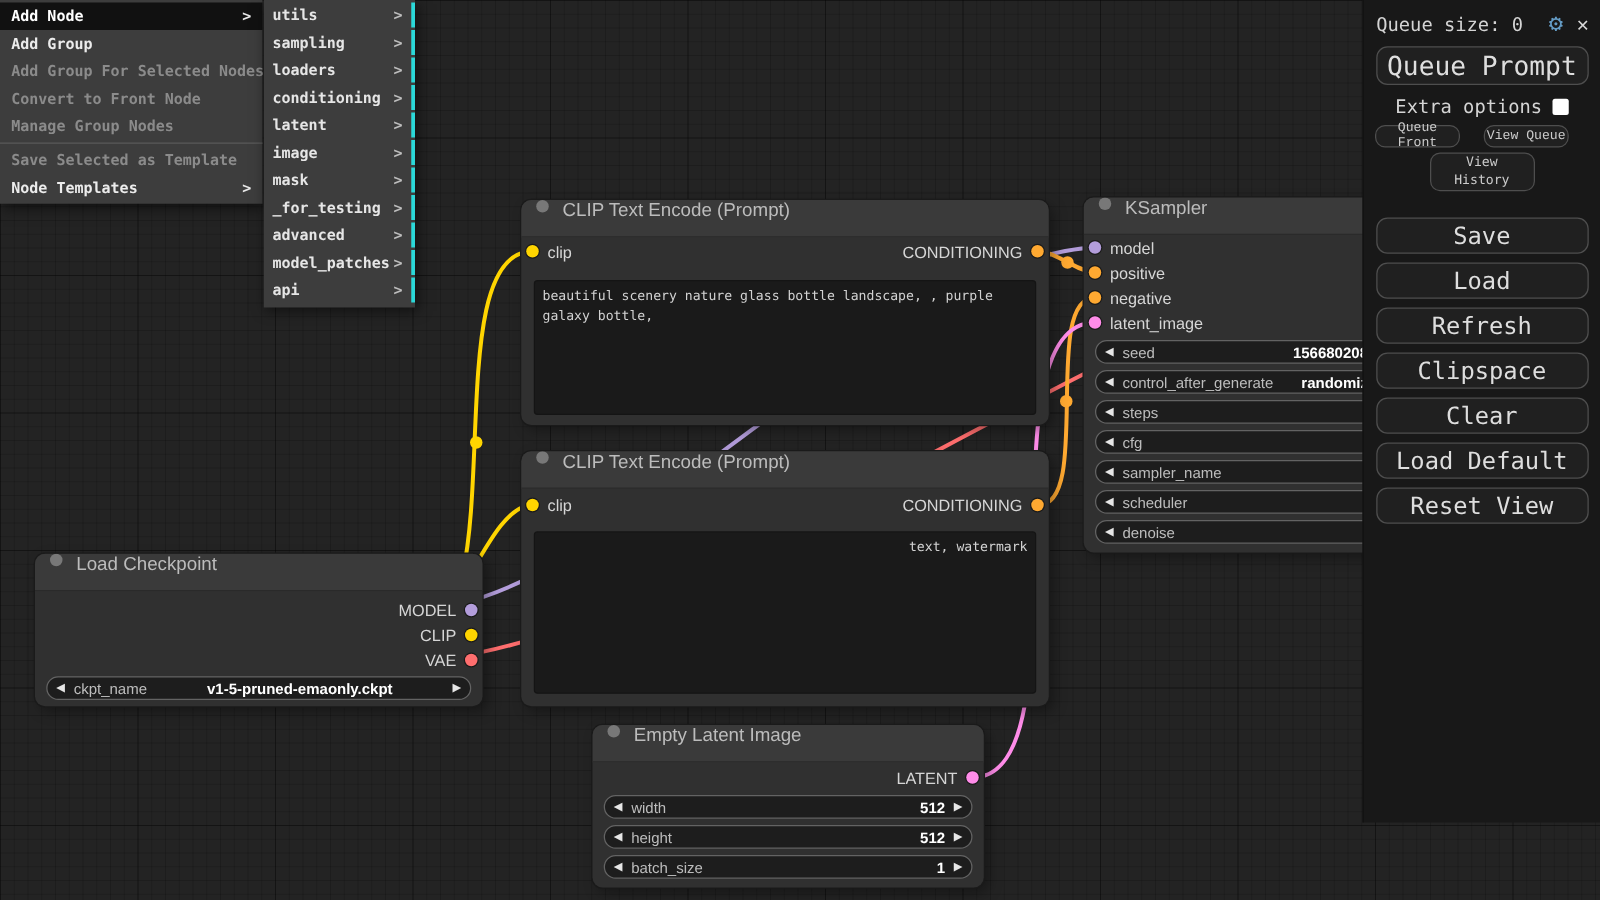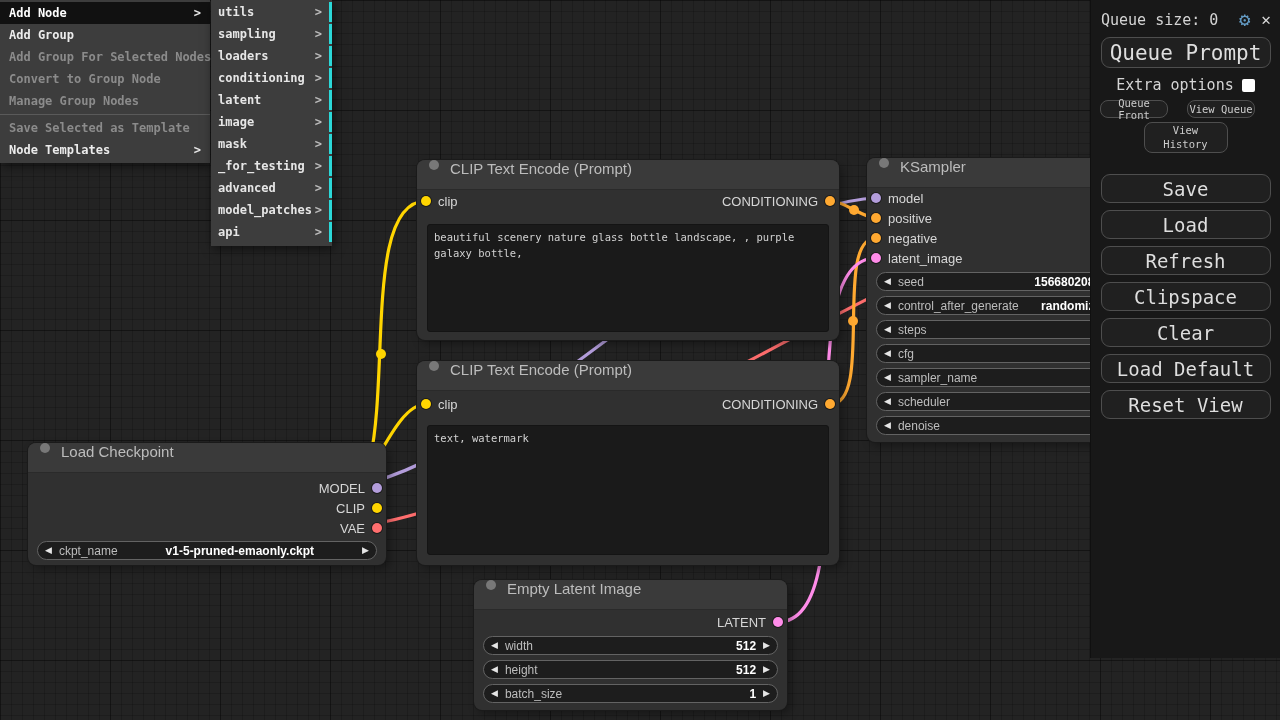--- a/index.html
+++ b/index.html
@@ -64,21 +64,21 @@
   .qrow { display:flex; align-items:center; margin:10px 9px 0 10px; color:#d4d4d4; font-size:15px; }
   .gear { margin-left:auto; color:#649BC4; font-size:19px; line-height:1; cursor:pointer; }
   .xbtn { margin-left:11px; color:#d8d8d8; font-size:16px; font-weight:700; line-height:1; cursor:pointer; }
   .sbtn { display:flex; align-items:center; justify-content:center; margin:7px auto 0;
           width:170px; height:29px; background:#202020; border:1px solid #4e4e4e;
           border-radius:9px; color:#dedede; font-size:19px; font-family:inherit; cursor:pointer; }
   .sbtn.big { height:31px; font-size:21px; margin-top:8px; }
   .xrow { display:flex; align-items:center; justify-content:center; gap:8px; margin-top:8px;
           color:#d4d4d4; font-size:15px; }
   .cb { width:13px; height:13px; background:#ffffff; border-radius:2px; cursor:pointer; }
-  .minirow { display:flex; gap:19px; margin:6px 25px 0 9px; }
+  .minirow { display:flex; gap:19px; margin:6px 25px 0 9px;font-family:Liberation Mono, monospace; }
   .mini { flex:1; height:18px; display:flex; align-items:center; justify-content:center;
           background:#202020; border:1px solid #4e4e4e; border-radius:8px;
           color:#cccccc; font-size:10.5px; font-family:inherit; cursor:pointer; }
   .mini.hist { flex:none; width:84px; height:31px; margin:4px auto 0; flex-direction:column;
                line-height:1.25; }
   .spacer14 { height:14px; }
 </style>
 </head>
 <body>
 
@@ -122,21 +122,21 @@
     <span class="ttext">CLIP Text Encode (Prompt)</span>
   </div>
   <div class="port in" style="top:35px">
     <span class="pdot" style="background: rgb(255, 213, 0);"></span>
     <span class="plabel">clip</span>
   </div>
   <div class="port out" style="top:35px">
     <span class="pdot" style="background: rgb(255, 169, 49);"></span>
     <span class="plabel">CONDITIONING</span>
   </div>
-  <div class="tarea" style="top:64px;height:130px;">text, watermark</div>
+  <div class="tarea" style="top:64px;height:130px;text-align:right;">text, watermark</div>
 </div>
 
 <div class="node" style="left:867px;top:158px;width:265px;height:284px;">
   <div class="node-title">
     <span class="tdot"></span>
     <span class="ttext">KSampler</span>
   </div>
   <div class="port in" style="top:32px">
     <span class="pdot" style="background: rgb(179, 157, 219);"></span>
     <span class="plabel">model</span>
@@ -256,21 +256,21 @@
     <span class="lbl">Add Node</span>
     <span class="sub">&gt;</span>
   </div>
   <div class="mi">
     <span class="lbl">Add Group</span>
   </div>
   <div class="mi dis">
     <span class="lbl">Add Group For Selected Nodes</span>
   </div>
   <div class="mi dis">
-    <span class="lbl">Convert to Group Node</span>
+    <span class="lbl">Convert to Front Node</span>
   </div>
   <div class="mi dis">
     <span class="lbl">Manage Group Nodes</span>
   </div>
   <div class="sep"></div>
   <div class="mi dis">
     <span class="lbl">Save Selected as Template</span>
   </div>
   <div class="mi">
     <span class="lbl">Node Templates</span>

